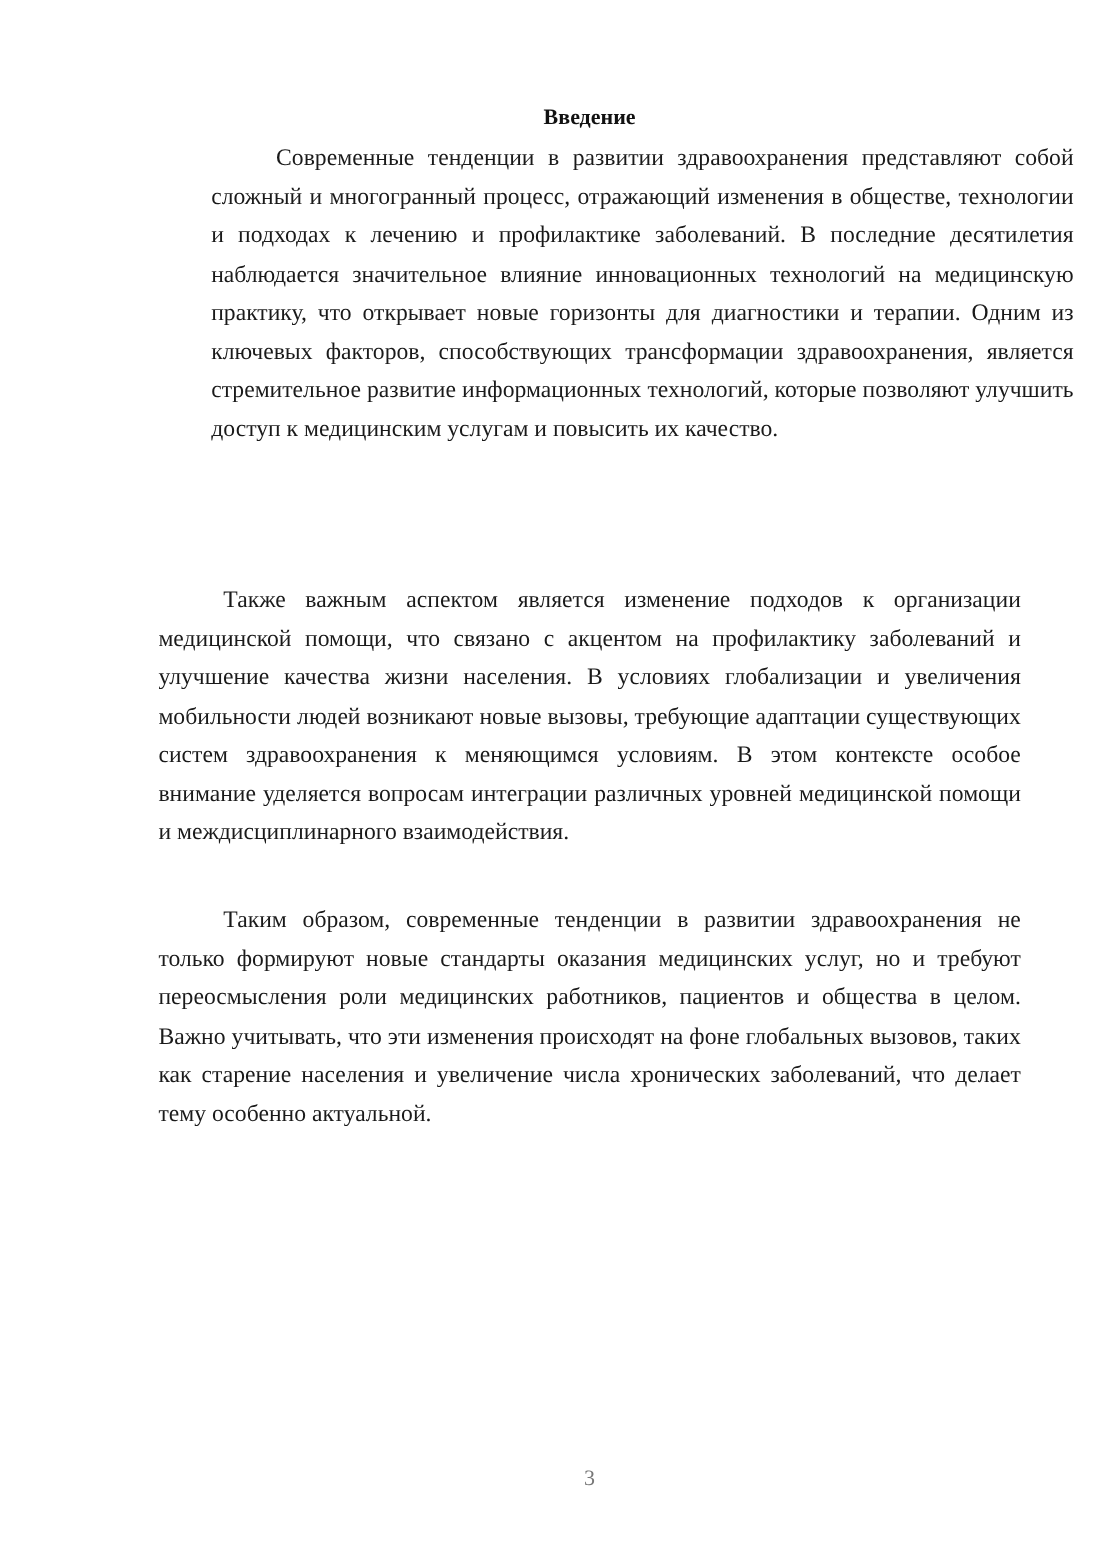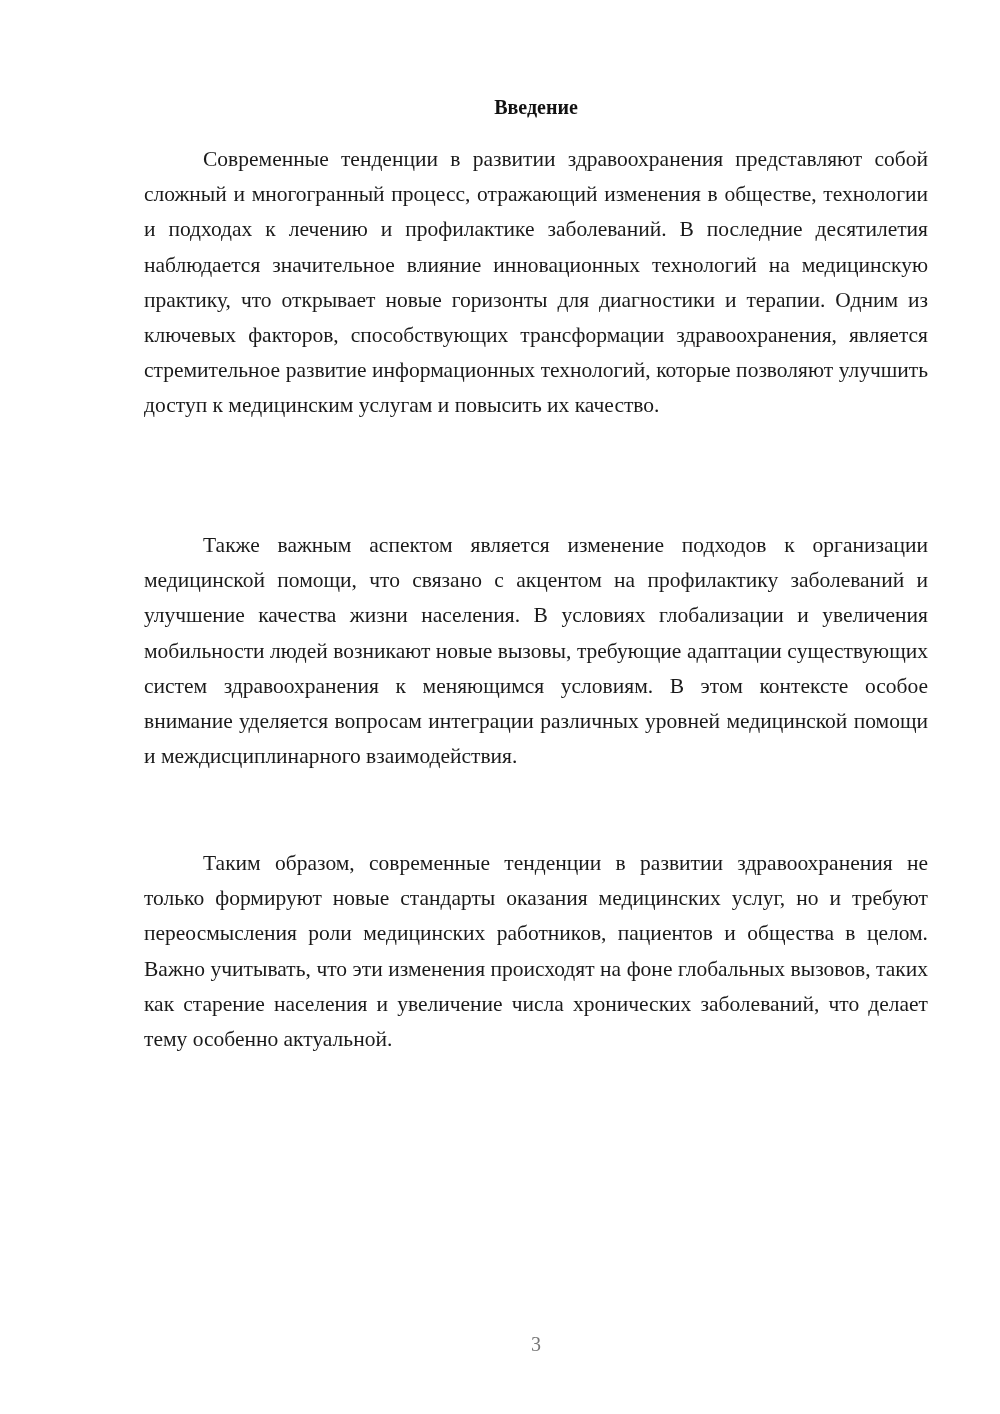--- a/index.html
+++ b/index.html
@@ -11,23 +11,23 @@
     font-family: "Liberation Serif", serif;
     font-weight: bold; font-size: 20px; color: #111;
   }
   .para {
     position: absolute; left: 144px; width: 784px;
     font-family: "Liberation Serif", serif;
     font-size: 21.5px; line-height: 35.2px; color: #1a1a1a;
     text-align: justify; text-indent: 59px;
     margin: 0;
   }
-  .p1 { top: 142px; }
+  .p1 { top: 126px; margin-left: 48px; }
   .p2 { top: 528px; }
-  .p3 { top: 846px; }
+  .p3 { top: 819px; }
   .pagenum {
     position: absolute; left: 0; top: 1333px; width: 1072px; text-align: center;
     font-family: "Liberation Serif", serif; font-size: 20px; color: #777;
   }
 </style>
 </head>
 <body>
 
 <div class="page">
   <div class="heading">Введение</div>

